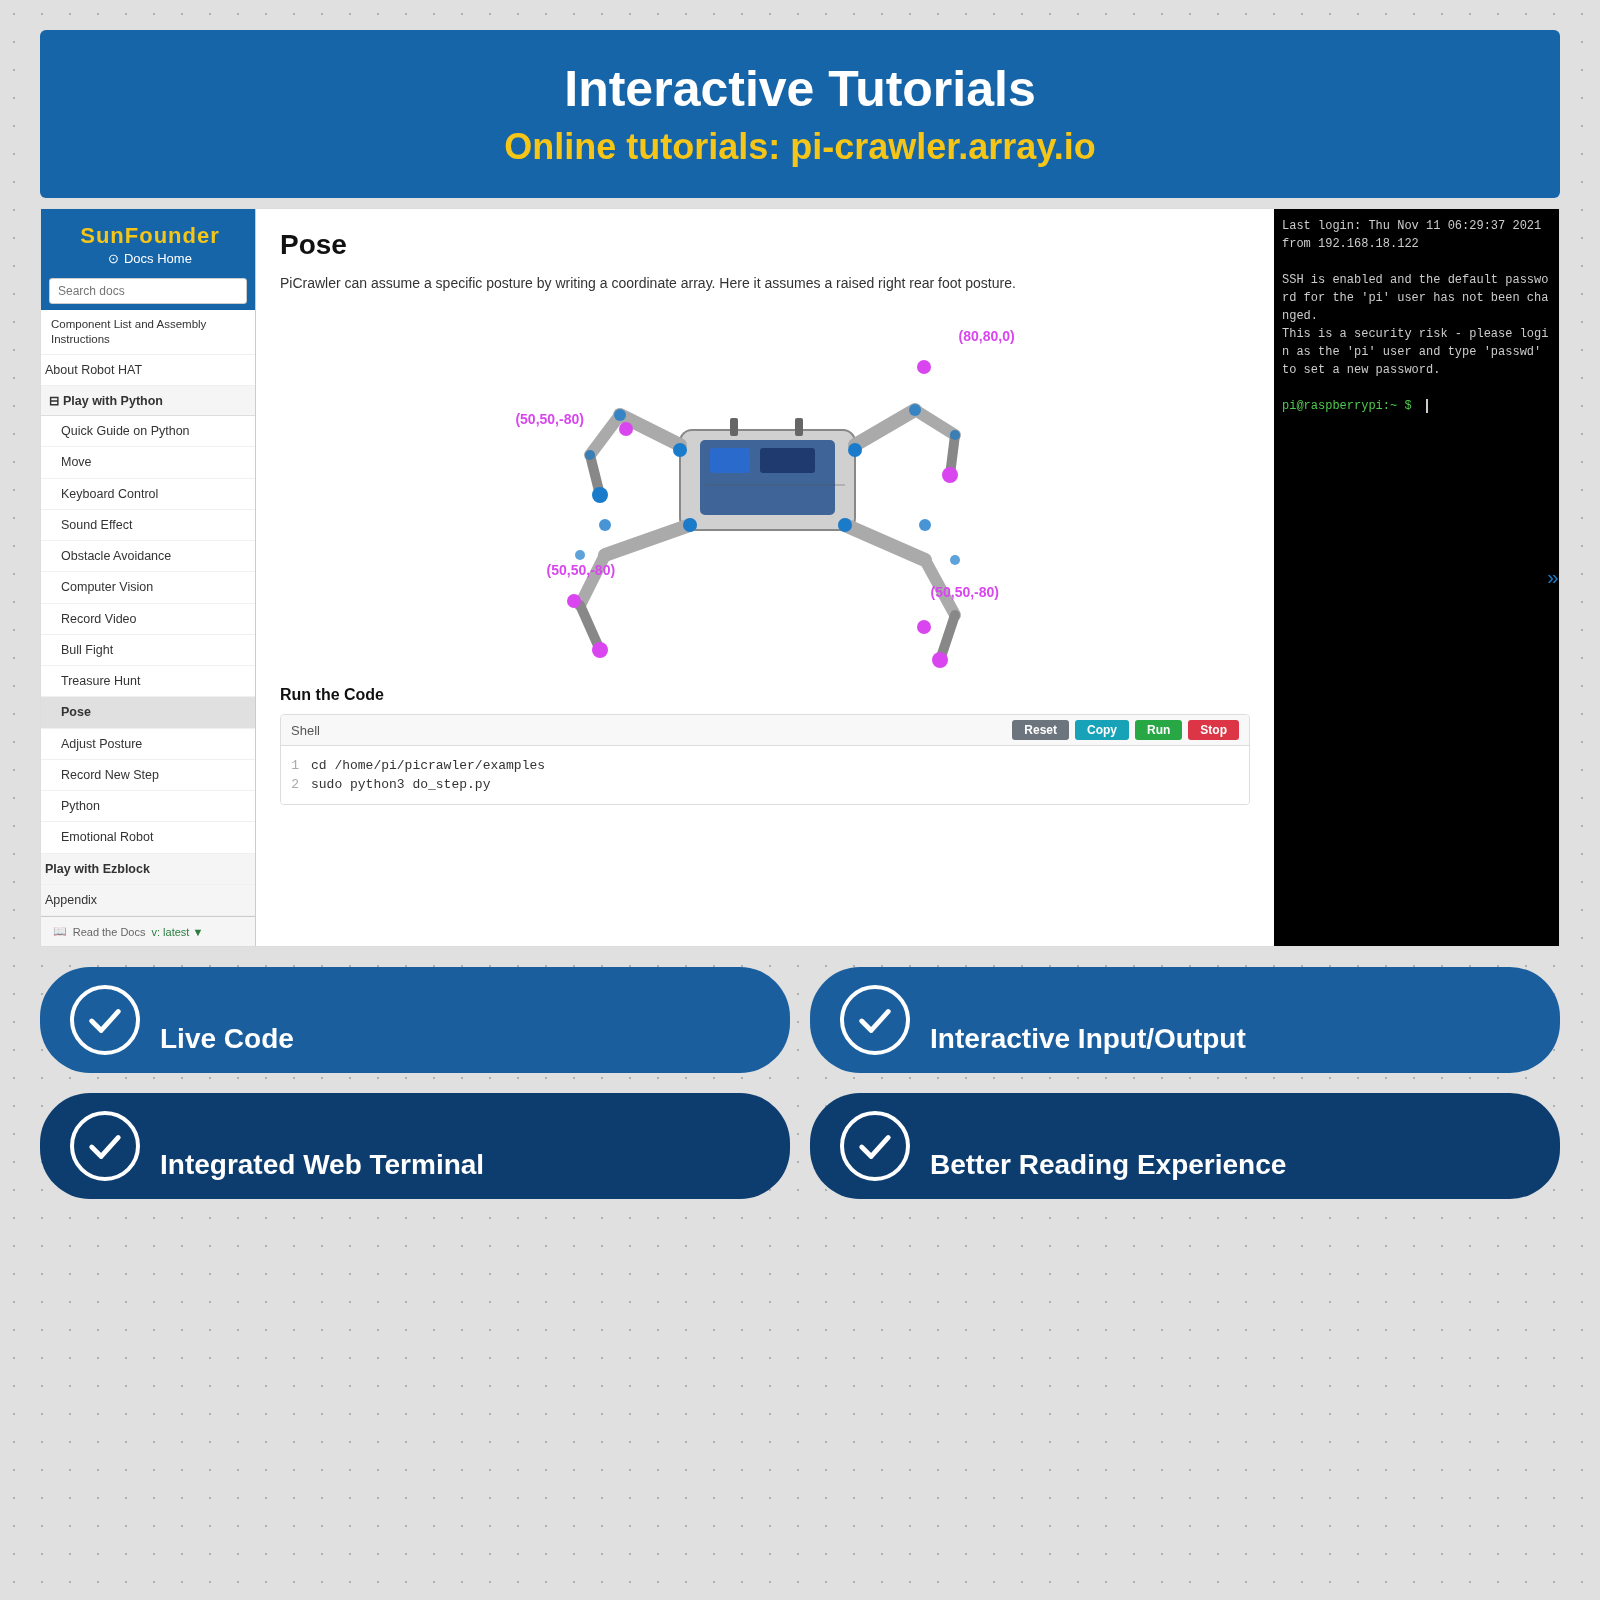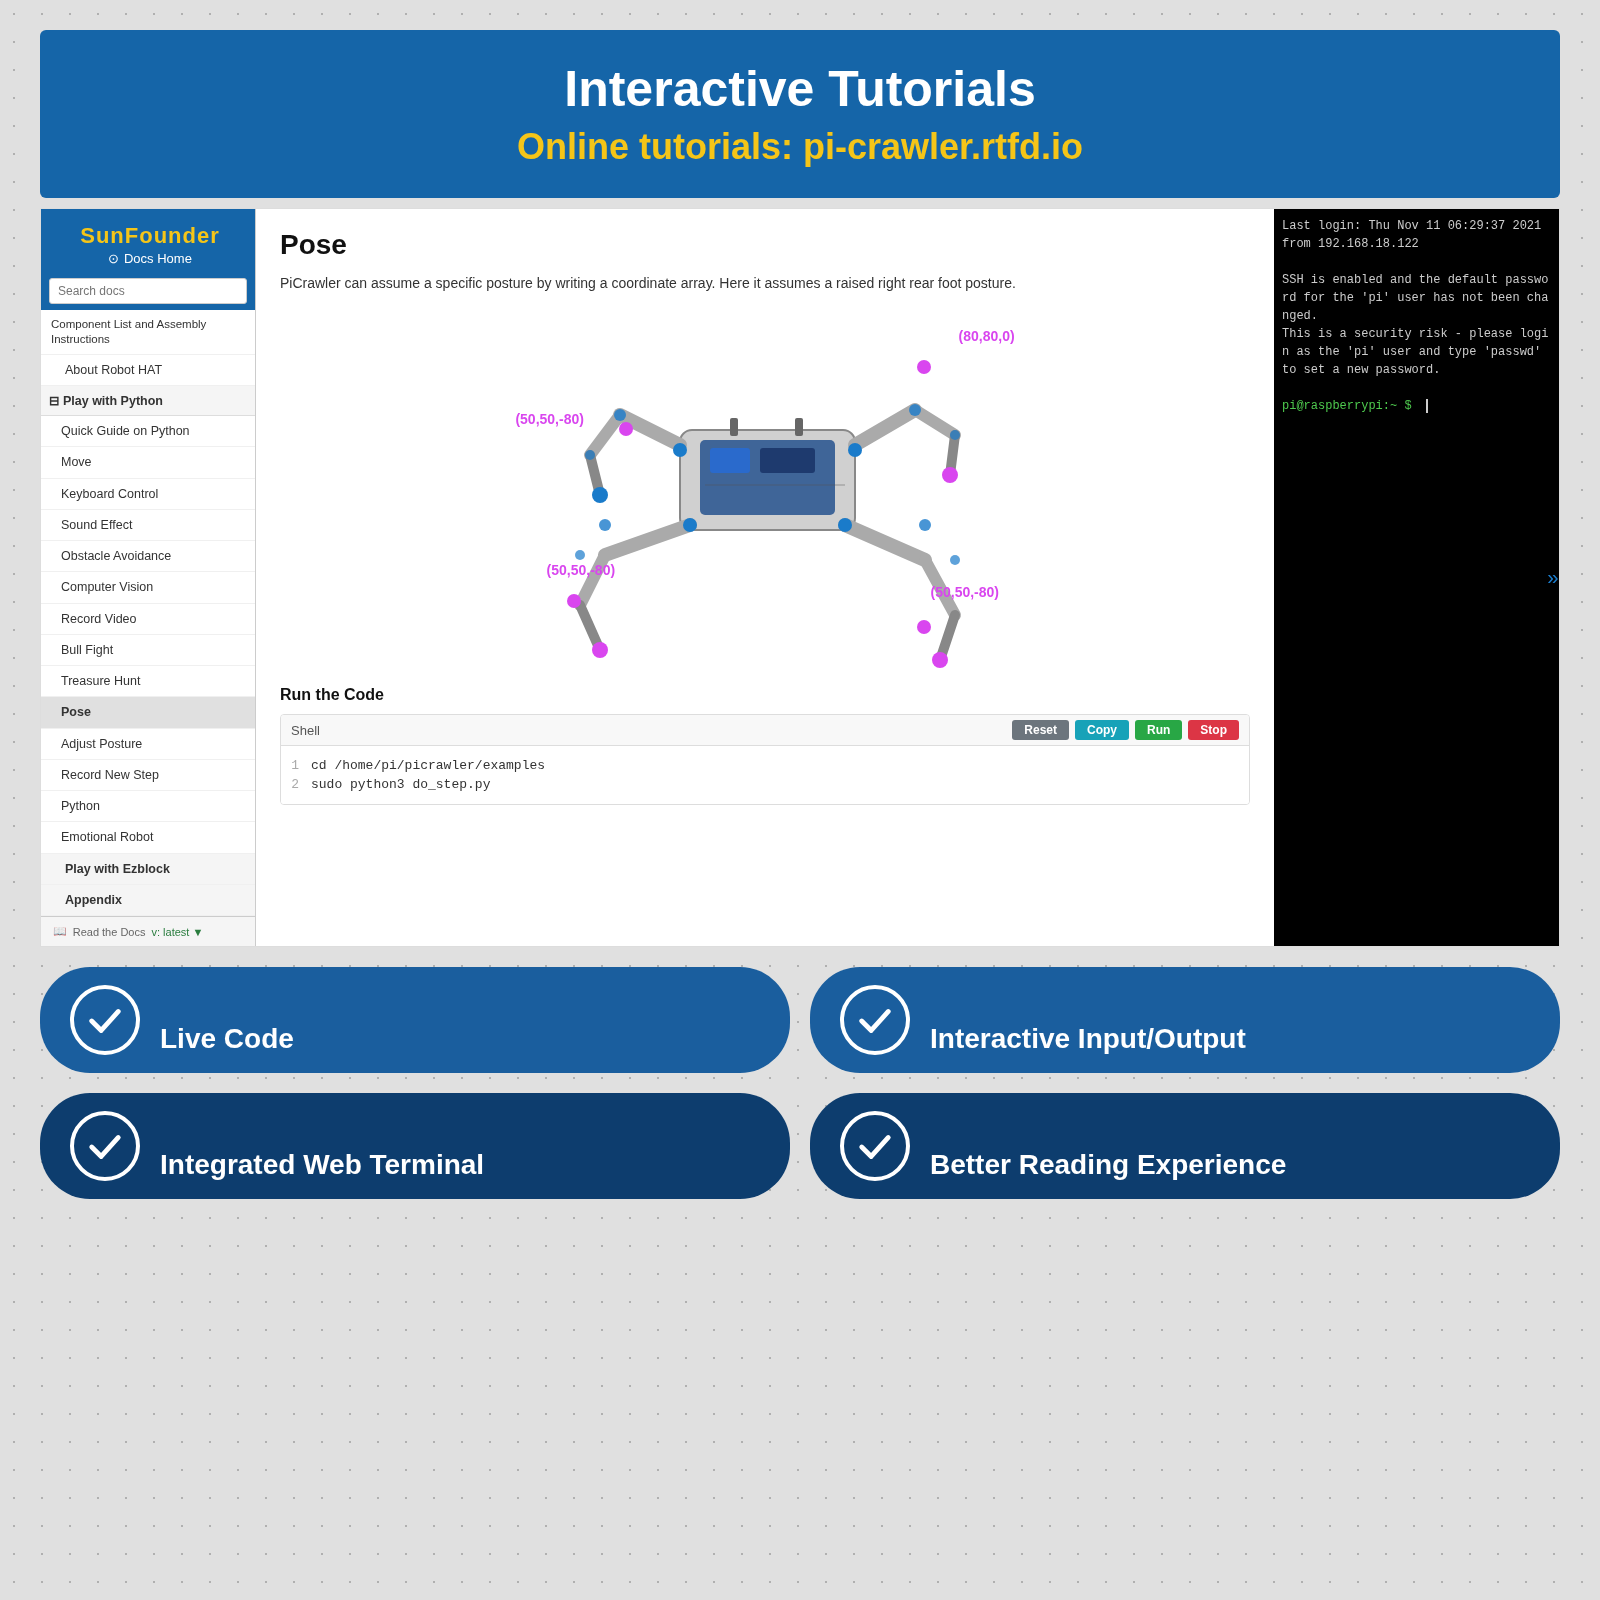--- a/index.html
+++ b/index.html
@@ -82,21 +82,21 @@
       border-radius: 3px;
       font-size: 12px;
       background: white;
     }
     .sidebar-nav {
       background: white;
       flex: 1;
       overflow-y: auto;
     }
     .nav-item {
-      padding: 7px 24px;
+      padding: 7px 4px;
       font-size: 12.5px;
       color: #333;
       cursor: pointer;
       border-bottom: 1px solid #f0f0f0;
       line-height: 1.3;
     }
     .nav-section {
       padding: 7px 8px;
       font-size: 12.5px;
       color: #333;
@@ -279,21 +279,21 @@
       background-image: radial-gradient(circle, #b0b0b0 1.5px, transparent 1.5px);
       background-size: 28px 28px;
       padding-bottom: 30px;
     }
   </style>
 </head>
 <body class="outer">
 
 <div class="top-banner">
   <h1>Interactive Tutorials</h1>
-  <div class="subtitle">Online tutorials: pi-crawler.rtfd.io</div>
+  <div class="subtitle">Online tutorials: pi-crawler.array.io</div>
 </div>
 
 <div class="main-area">
 
   <div class="sidebar">
     <div class="sidebar-header">
       <div class="sidebar-logo">
         <span style="color:#f5c518;">Sun</span><span>Founder</span>
       </div>
       <div class="sidebar-docs-home">
@@ -316,21 +316,21 @@
       <div class="nav-item indent">Computer Vision</div>
       <div class="nav-item indent">Record Video</div>
       <div class="nav-item indent">Bull Fight</div>
       <div class="nav-item indent">Treasure Hunt</div>
       <div class="nav-item indent active">Pose</div>
       <div class="nav-item indent">Adjust Posture</div>
       <div class="nav-item indent">Record New Step</div>
       <div class="nav-item indent">Python</div>
       <div class="nav-item indent">Emotional Robot</div>
       <div class="nav-item" style="font-weight:bold;background:#f5f5f5;">Play with Ezblock</div>
-      <div class="nav-item" style="font-weight:bold;background:#f5f5f5;">Appendix</div>
+      <div class="nav-item" style="font-weight:normal;background:#f5f5f5;">Appendix</div>
     </nav>
     <div class="sidebar-footer">
       <span>📖</span>
       <span>Read the Docs</span>
       <span class="version">v: latest ▼</span>
     </div>
   </div>
 
   <div class="doc-content">
     <h2 class="doc-title">Pose</h2>

